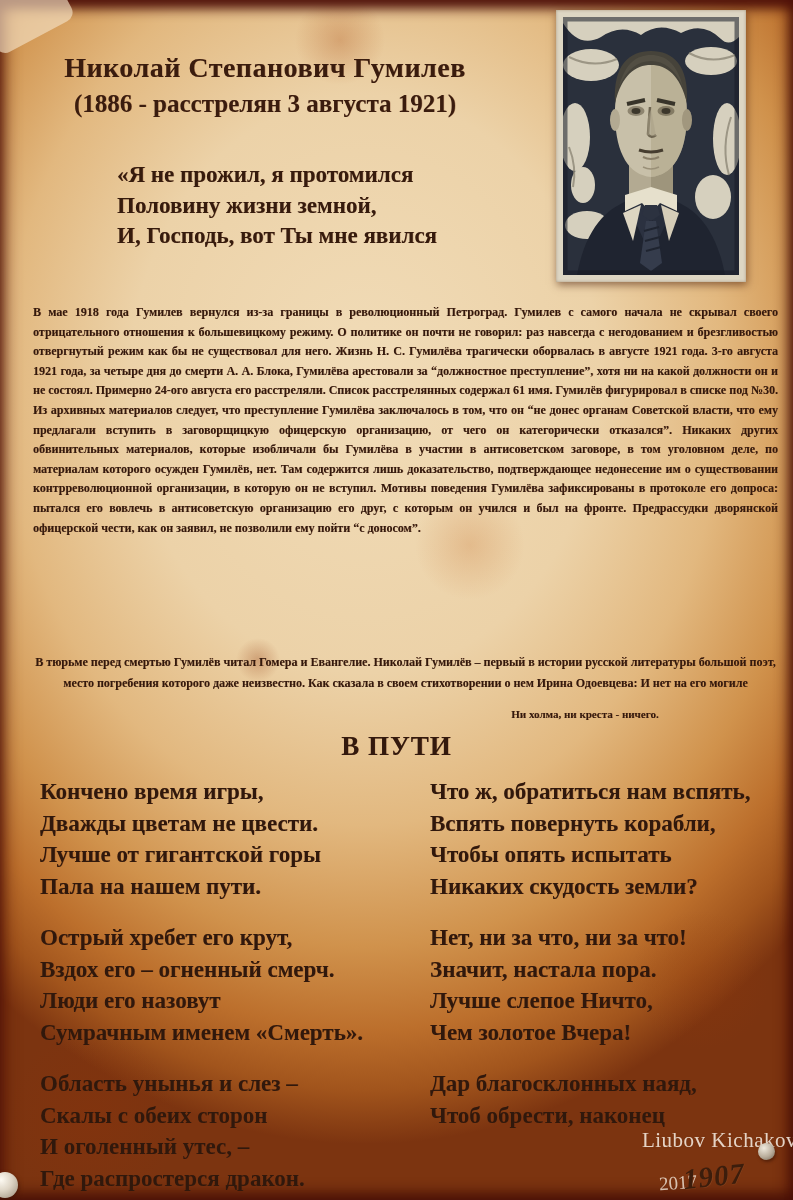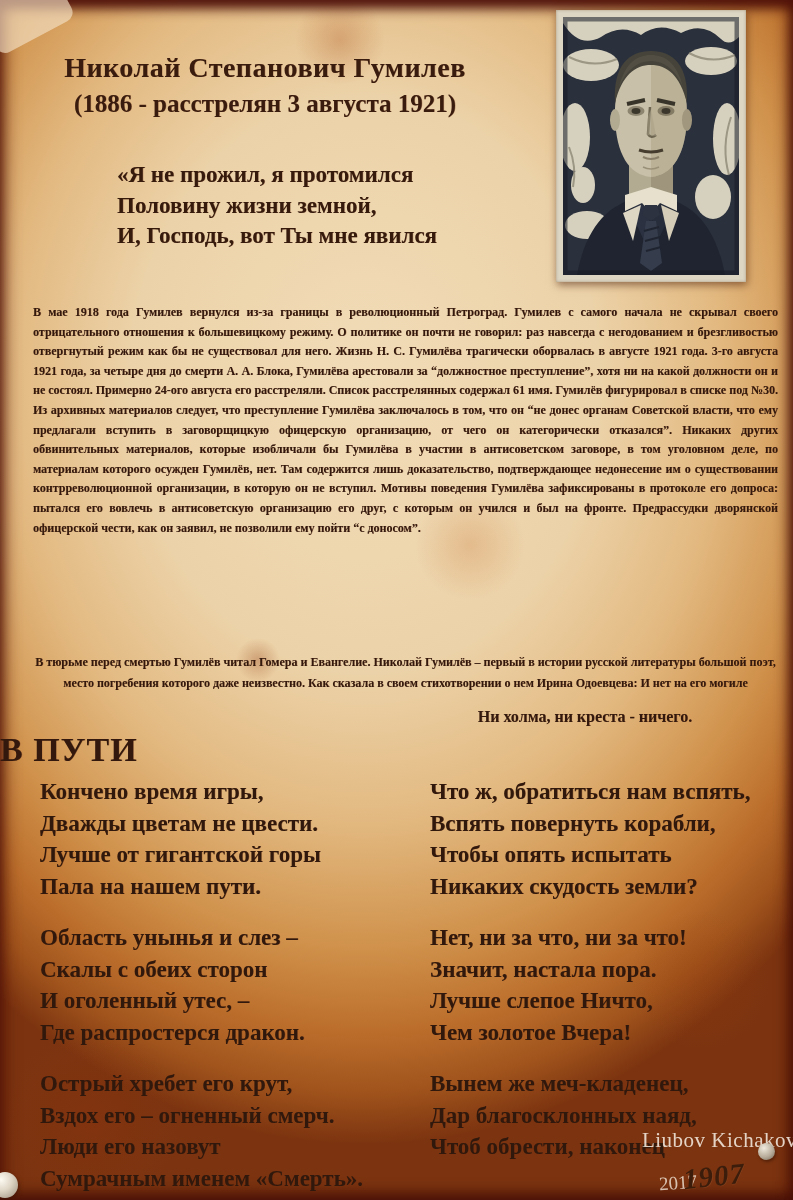--- a/index.html
+++ b/index.html
@@ -35,22 +35,22 @@
   .subtitle{font-size:25px;font-weight:bold;margin-top:6px;color:#3a1c0e;}
   .quote{position:absolute;left:117px;top:148px;font-size:23px;font-weight:bold;line-height:30.5px;color:#361b0d;margin-top:12px;}
   .portrait-frame{
     position:absolute;left:556px;top:10px;width:176px;height:258px;
     background:#ddd6c3;padding:7px;
     box-shadow:1px 3px 8px rgba(70,25,8,.55), inset 0 0 3px rgba(120,90,60,.5);
   }
   .bio{position:absolute;left:33px;width:745px;font-size:12px;font-weight:bold;line-height:19.6px;text-align:justify;color:#33190d;}
   .bio1{top:291px;}
   .bio2{top:640px;line-height:21px;text-align:center;}
-  .closing{position:absolute;left:400px;top:708px;width:370px;text-align:center;font-size:16px;font-weight:bold;color:#33190d;}
-  .poem-title{position:absolute;left:0;top:731px;width:793px;font-size:34px;font-weight:bold;letter-spacing:1px;color:#33190d;}
+  .closing{position:absolute;left:400px;top:708px;width:370px;text-align:center;font-size:11px;font-weight:bold;color:#33190d;}
+  .poem-title{position:absolute;left:0;top:731px;width:793px;text-align:center;font-size:27px;font-weight:bold;letter-spacing:1px;color:#33190d;}
   .poem{position:absolute;top:776px;left:0;width:793px;}
   .poem .col{position:absolute;top:0;font-size:23px;font-weight:bold;line-height:31.5px;color:#30180c;white-space:nowrap;}
   .col-left{left:40px;width:360px;}
   .col-right{left:430px;width:363px;}
   .stanza{margin-bottom:20px;}
   .watermark-name{
     position:absolute;right:-4px;top:1128px;font-size:21px;
     color:rgba(252,247,238,.82);letter-spacing:.5px;font-weight:normal;
     text-shadow:0 0 2px rgba(120,60,20,.4);
   }
@@ -169,47 +169,46 @@
 
   <div class="poem">
     <div class="col col-left">
       <div class="stanza">
         <div class="ink">Кончено время игры,</div>
         <div class="ink">Дважды цветам не цвести.</div>
         <div class="ink">Лучше от гигантской горы</div>
         <div class="ink">Пала на нашем пути.</div>
       </div>
       <div class="stanza">
+        <div class="ink">Острый хребет его крут,</div>
+        <div class="ink">Вздох его – огненный смерч.</div>
+        <div class="ink">Люди его назовут</div>
+        <div class="ink">Сумрачным именем «Смерть».</div>
+      </div>
+      <div class="stanza">
         <div class="ink">Область унынья и слез –</div>
         <div class="ink">Скалы с обеих сторон</div>
         <div class="ink">И оголенный утес, –</div>
         <div class="ink">Где распростерся дракон.</div>
       </div>
-      <div class="stanza">
-        <div class="ink">Острый хребет его крут,</div>
-        <div class="ink">Вздох его – огненный смерч.</div>
-        <div class="ink">Люди его назовут</div>
-        <div class="ink">Сумрачным именем «Смерть».</div>
-      </div>
     </div>
     <div class="col col-right">
       <div class="stanza">
         <div class="ink">Что ж, обратиться нам вспять,</div>
         <div class="ink">Вспять повернуть корабли,</div>
         <div class="ink">Чтобы опять испытать</div>
         <div class="ink">Никаких скудость земли?</div>
       </div>
       <div class="stanza">
         <div class="ink">Нет, ни за что, ни за что!</div>
         <div class="ink">Значит, настала пора.</div>
         <div class="ink">Лучше слепое Ничто,</div>
         <div class="ink">Чем золотое Вчера!</div>
       </div>
       <div class="stanza">
-        <div class="ink">Вынем же меч-кладенец,</div>
         <div class="ink">Дар благосклонных наяд,</div>
         <div class="ink">Чтоб обрести, наконец</div>
       </div>
     </div>
   </div>
 
   <div class="watermark-name">Liubov Kichakov</div>
   <div class="watermark-year-light">2017</div>
   <div class="watermark-year-dark">1907</div>
 

